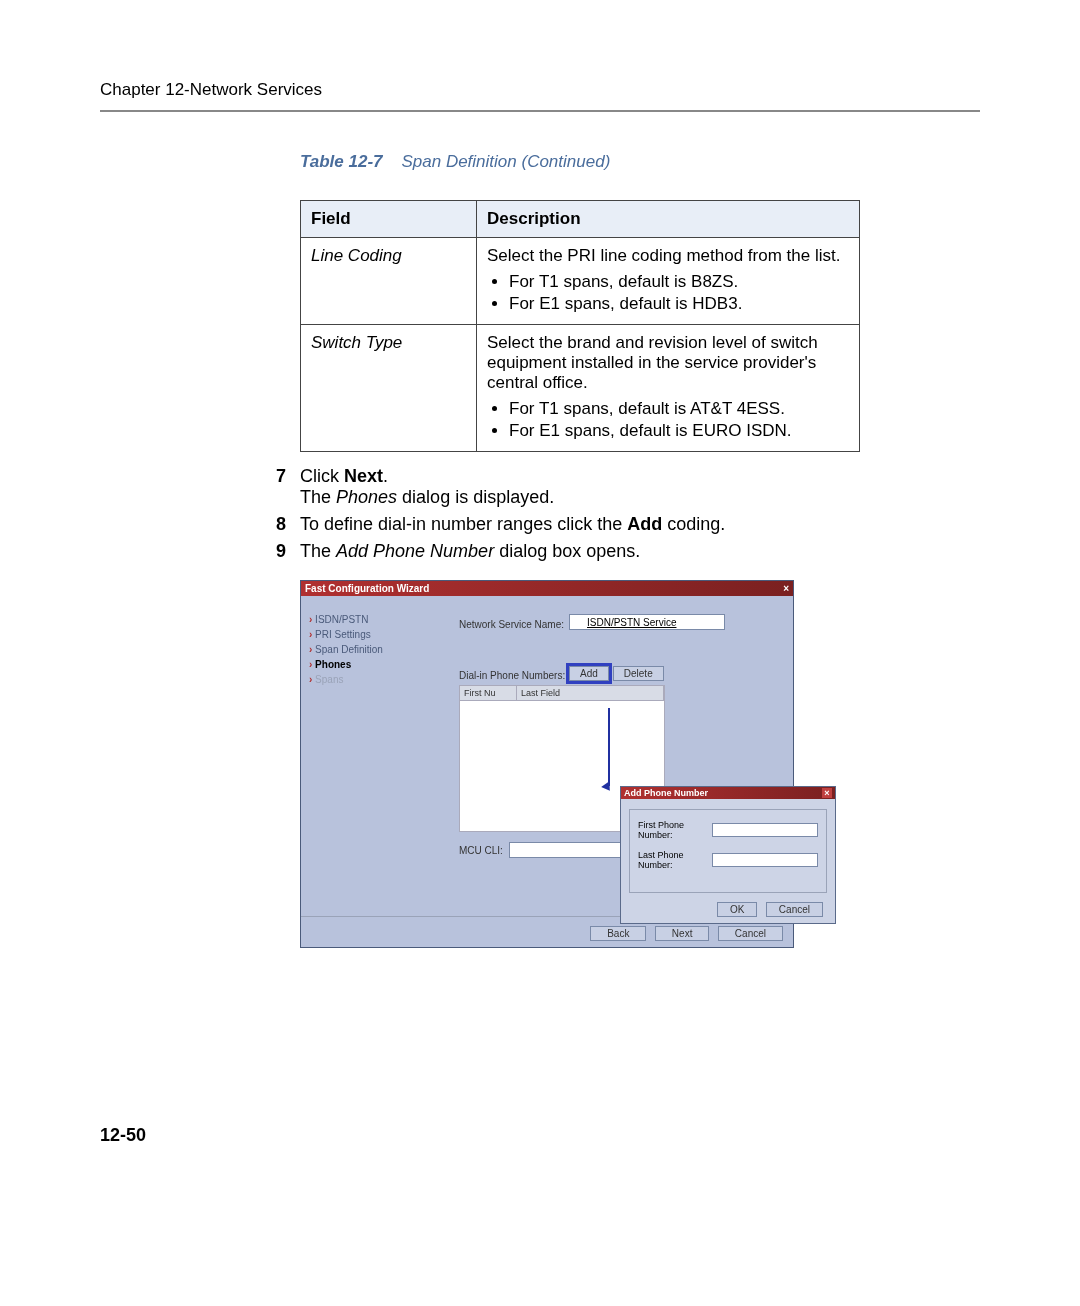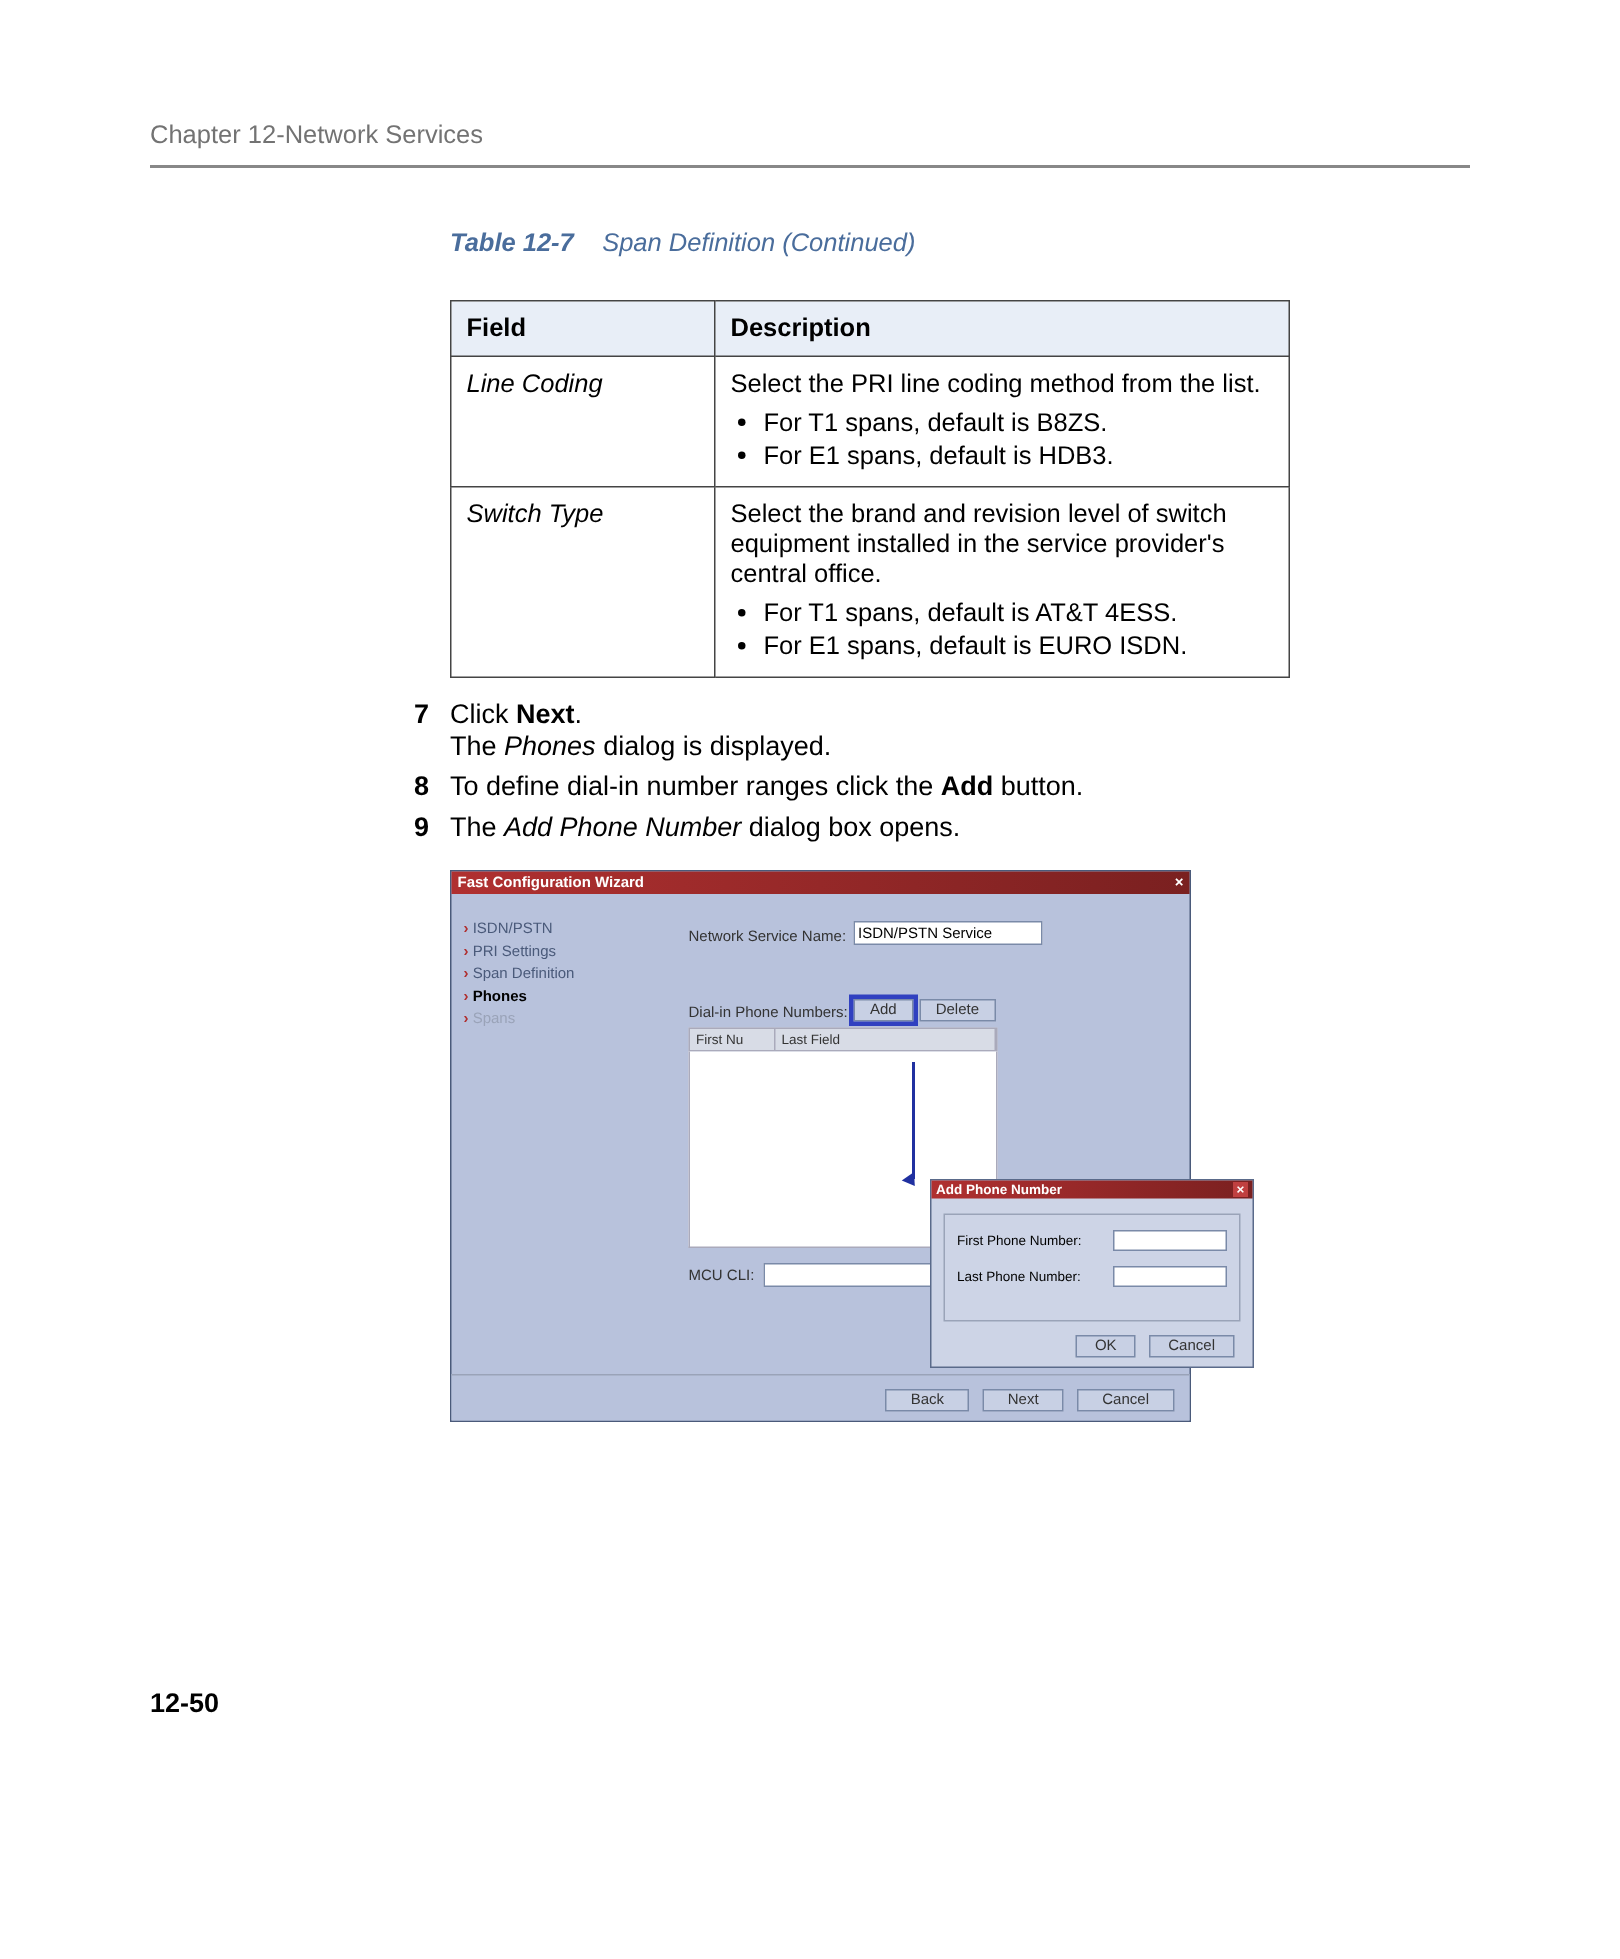--- a/index.html
+++ b/index.html
@@ -10,21 +10,21 @@
     width: 1080px;
     height: 1306px;
     position: relative;
     box-sizing: border-box;
   }
   .page {
     padding: 80px 100px 0 100px;
   }
   .chapter-header {
     font-size: 17px;
-    color: #737373;
+    color: #000000;
     margin-bottom: 10px;
   }
   .hr-top {
     border: none;
     border-top: 2px solid #888;
     margin: 0 0 40px 0;
   }
   .content {
     margin-left: 200px;
     margin-right: 0;
@@ -144,21 +144,22 @@
     margin-bottom: 6px;
   }
   .form-row label {
     width: 110px;
   }
   .text-input {
     border: 1px solid #7a8aa8;
     background: #fff;
     height: 14px;
     font-size: 10px;
-    padding: 0 2px;
+    padding: 0 17px;
+    text-decoration: underline;
   }
   .svc-input { width: 120px; }
   .btn-row {
     margin: 36px 0 4px 0;
   }
   .btn {
     border: 1px solid #7a8aa8;
     background: #c8d0e4;
     font-size: 10px;
     padding: 1px 10px;
@@ -310,21 +311,21 @@
         <div class="step-num">7</div>
         <div class="step-text">
           <span>Click </span><span class="bold">Next</span><span>.</span>
           <br>
           <span>The </span><span class="italic">Phones</span><span> dialog is displayed.</span>
         </div>
       </div>
       <div class="step-row">
         <div class="step-num">8</div>
         <div class="step-text">
-          <span>To define dial-in number ranges click the </span><span class="bold">Add</span><span> button.</span>
+          <span>To define dial-in number ranges click the </span><span class="bold">Add</span><span> coding.</span>
         </div>
       </div>
       <div class="step-row">
         <div class="step-num">9</div>
         <div class="step-text">
           <span>The </span><span class="italic">Add Phone Number</span><span> dialog box opens.</span>
         </div>
       </div>
     </div>
 

